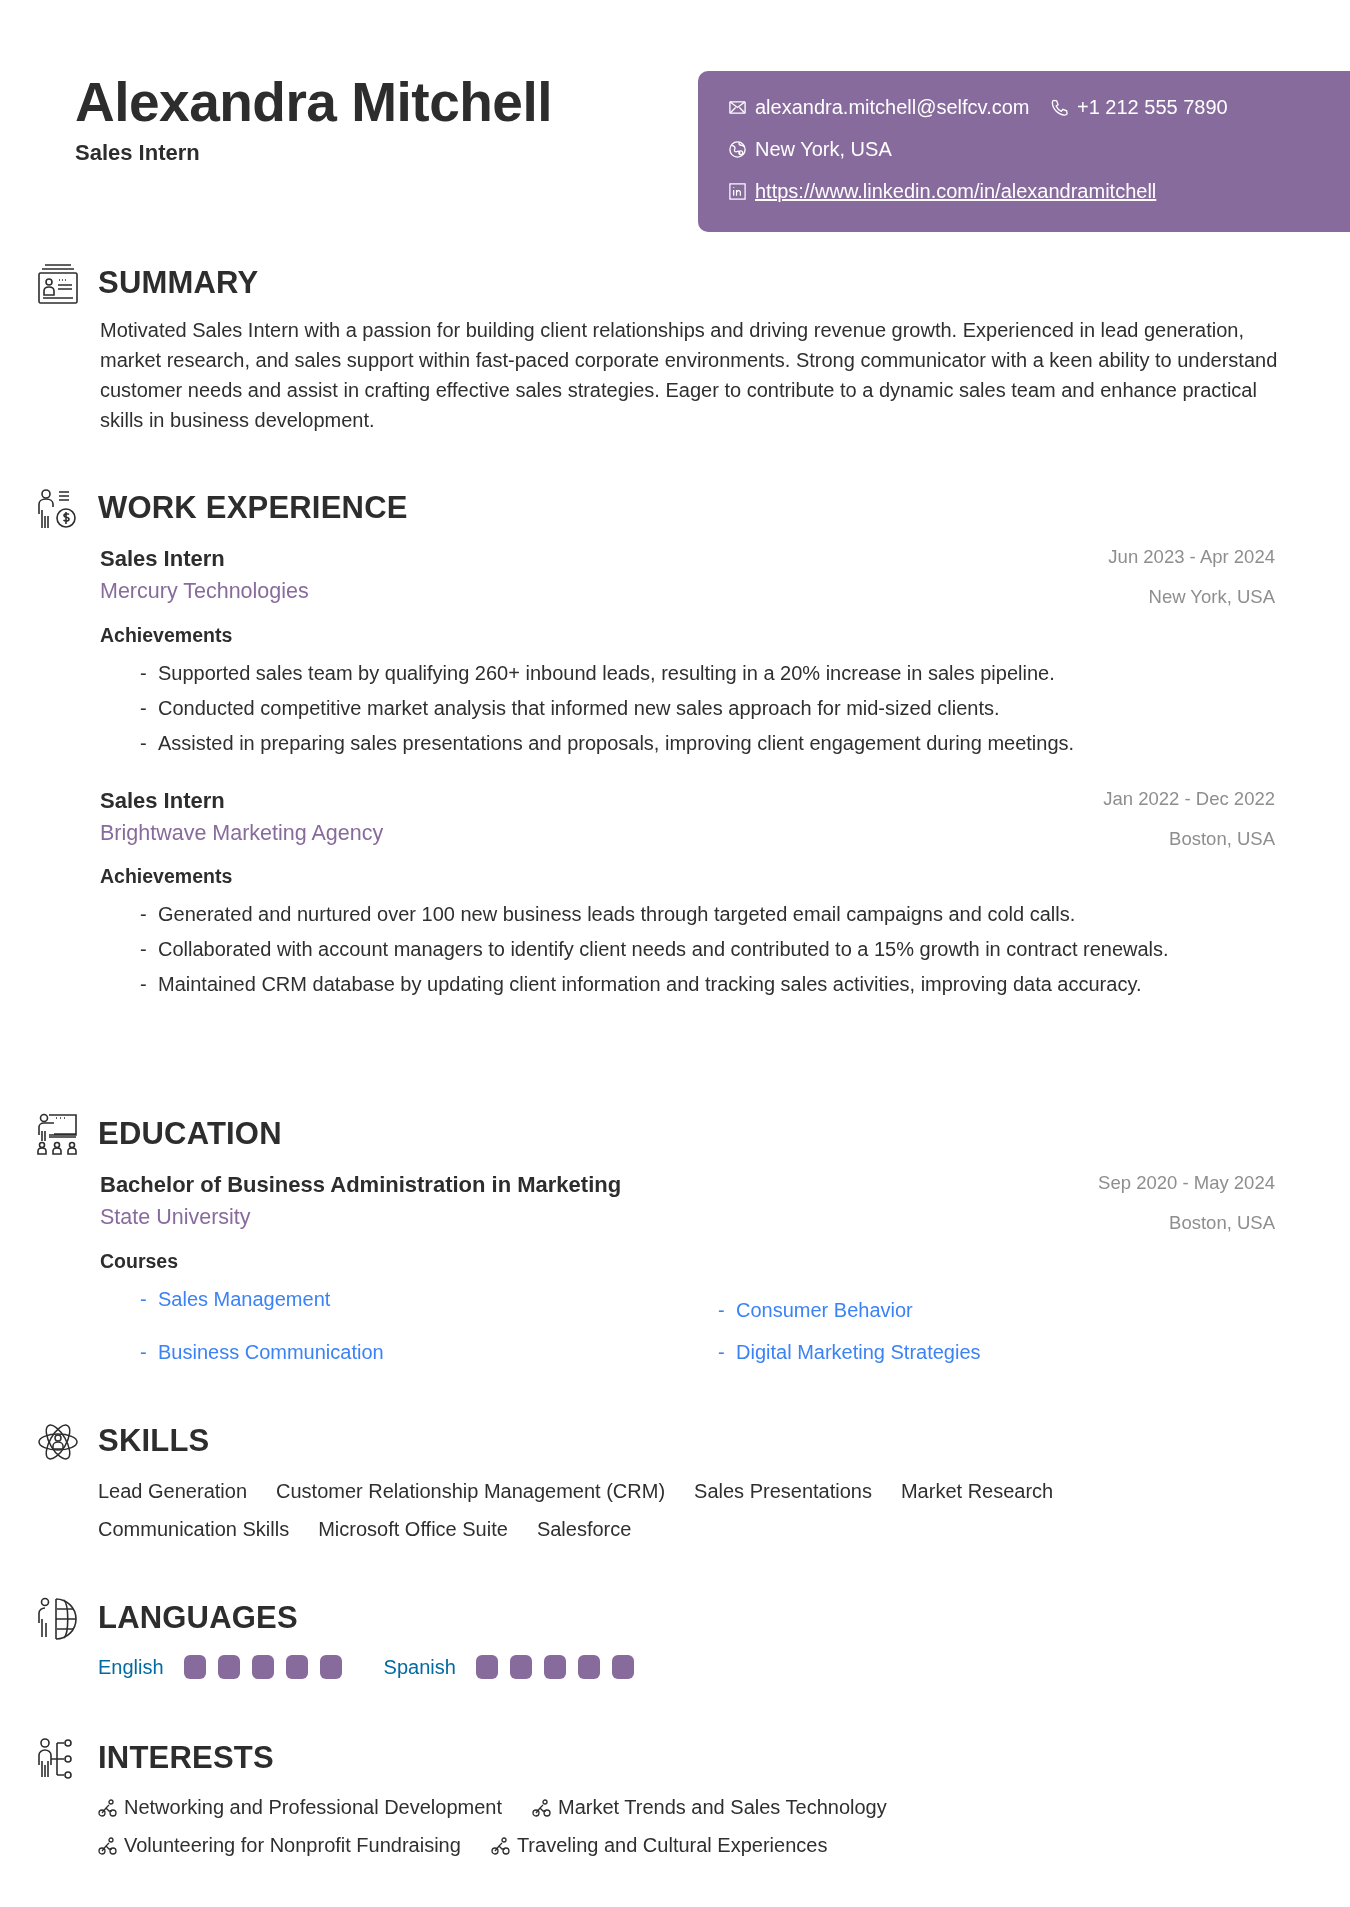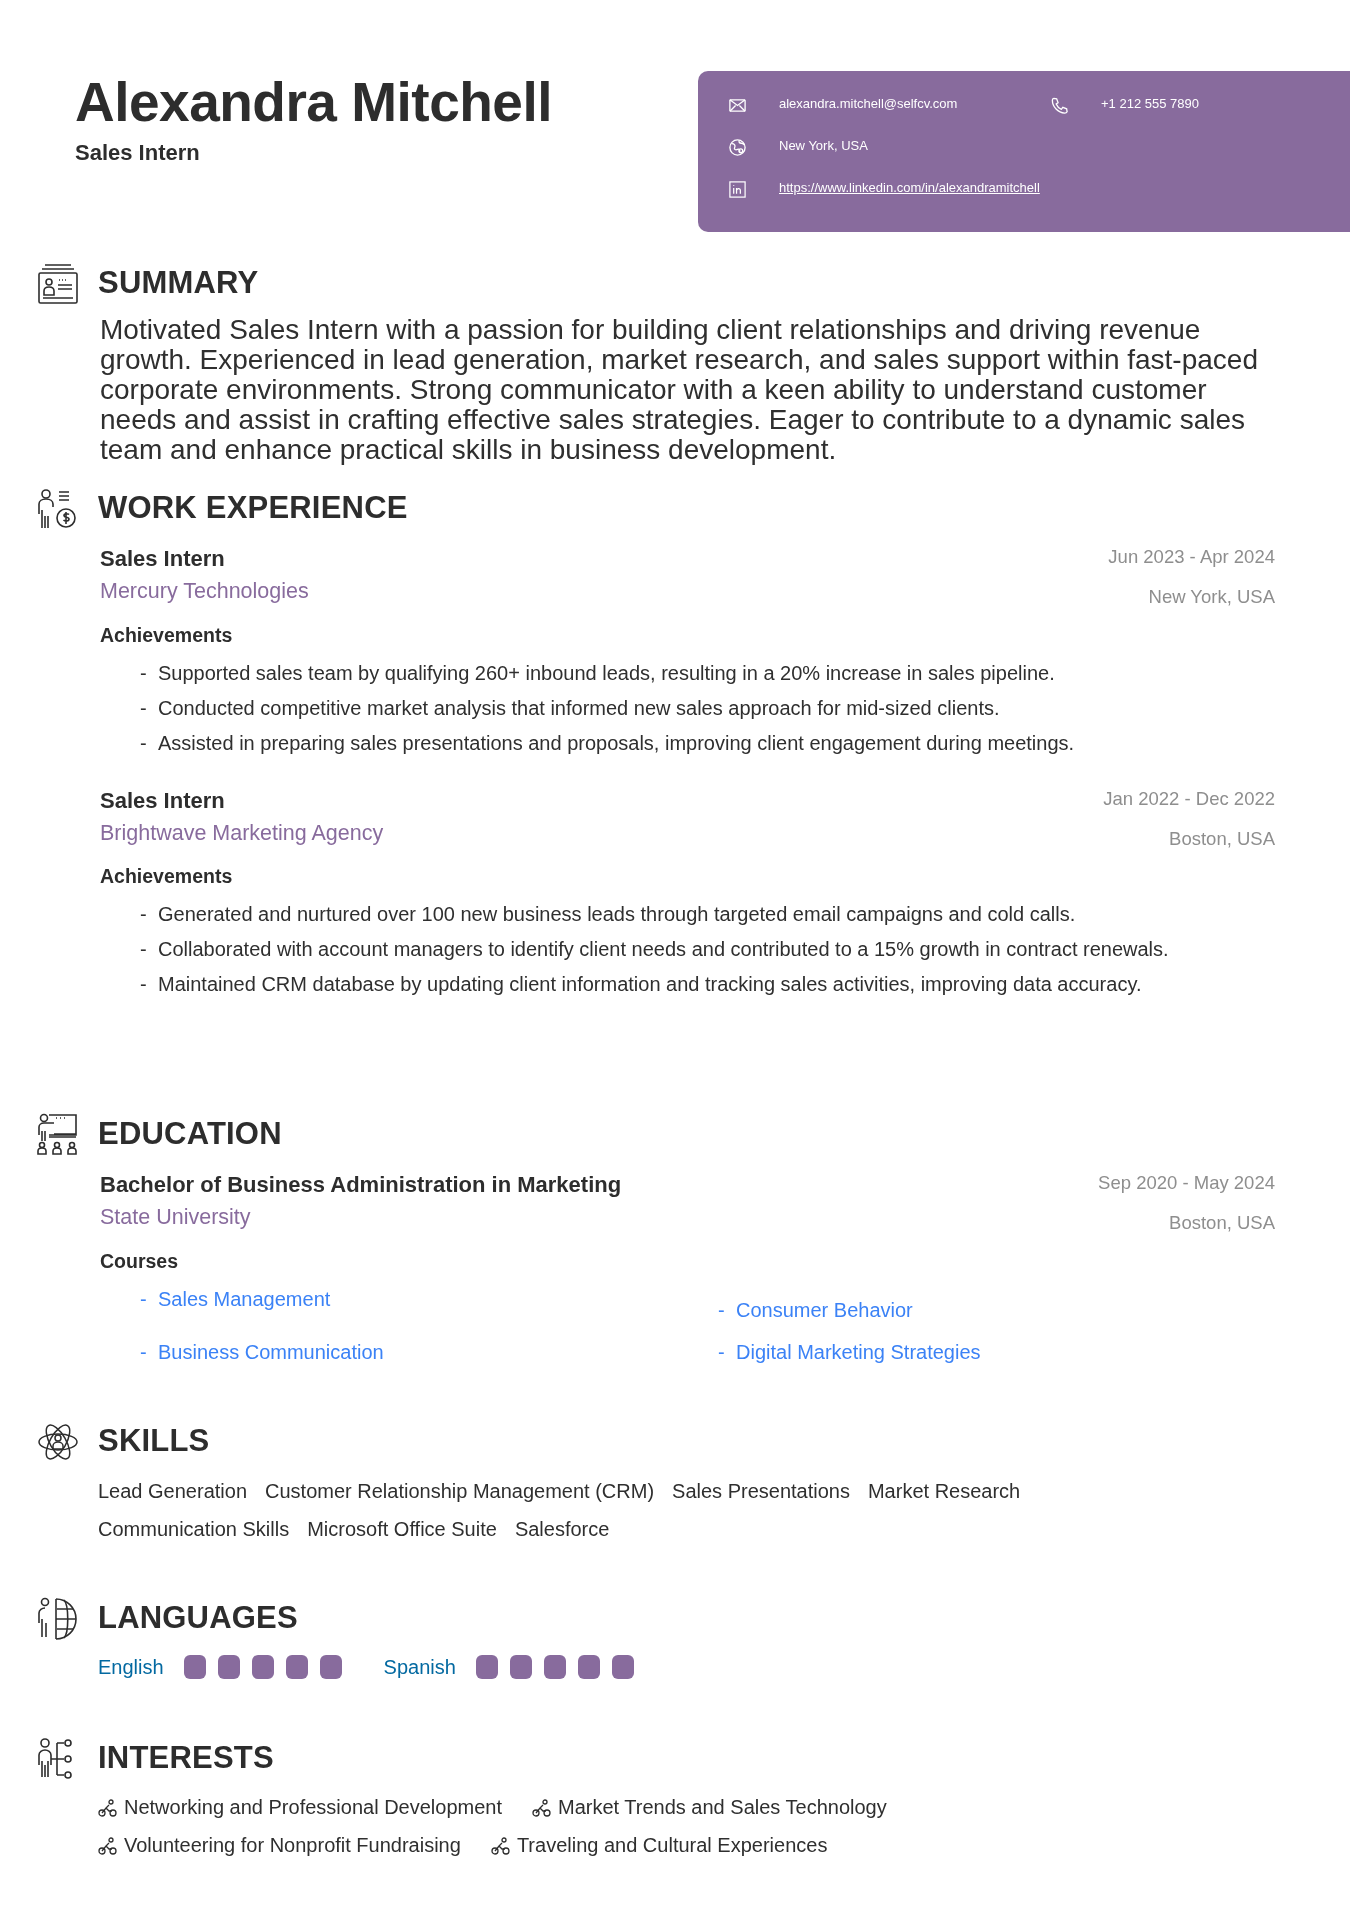--- a/index.html
+++ b/index.html
@@ -4,41 +4,41 @@
 <style>
   * { box-sizing: border-box; margin: 0; padding: 0; }
   html, body { width: 1350px; height: 1907px; background: #ffffff; overflow: hidden; }
   body { position: relative; font-family: "Liberation Sans", "DejaVu Sans", sans-serif; color: #2b2b2b; }
   .abs { position: absolute; }
 
   .name { left: 75px; top: 70px; font-size: 55px; font-weight: 700; letter-spacing: -0.5px; color: #2d2d2d; white-space: nowrap; }
   .title { left: 75px; top: 140px; font-size: 22px; font-weight: 700; color: #2d2d2d; }
 
   .contact-box { left: 698px; top: 71px; width: 652px; height: 161px; background: #886b9d; border-radius: 10px 0 0 10px; color: #ffffff; }
-  .c-row { position: absolute; display: flex; font-size: 13px; white-space: nowrap; gap: 24px; }
+  .c-row { position: absolute; display: flex; align-items: center; font-size: 20px; white-space: nowrap; }
   .c-row svg { width: 19px; height: 19px; margin-right: 8px; flex-shrink: 0; }
   .c-link { color: #ffffff; text-decoration: underline; }
 
   .sec-icon { position: absolute; left: 36px; width: 44px; height: 44px; }
   .sec-head { position: absolute; left: 98px; font-size: 31px; font-weight: 700; color: #2d2d2d; letter-spacing: 0.2px; }
 
-  .body-text { position: absolute; left: 100px; width: 1180px; font-size: 28px; line-height: 30px; color: #2f2f2f; }
+  .body-text { position: absolute; left: 100px; width: 1180px; font-size: 20px; line-height: 30px; color: #2f2f2f; }
 
   .job-title { position: absolute; left: 100px; font-size: 22px; font-weight: 700; color: #2d2d2d; }
   .company { position: absolute; left: 100px; font-size: 21.5px; color: #886b9d; }
   .meta-right { position: absolute; right: 75px; font-size: 18.5px; color: #8e8e8e; text-align: right; white-space: nowrap; }
   .sub-head { position: absolute; left: 100px; font-size: 19.5px; font-weight: 700; color: #2d2d2d; }
   .bullets { position: absolute; left: 140px; width: 1080px; list-style: none; font-size: 20px; color: #2f2f2f; }
   .bullets li { position: relative; padding-left: 18px; line-height: 30px; margin-bottom: 5px; }
   .bullets li::before { content: "-"; position: absolute; left: 0; top: 0; }
 
   .course { position: absolute; font-size: 20px; color: #3b82f6; padding-left: 18px; }
   .course::before { content: "-"; position: absolute; left: 0; }
 
-  .skills-row { position: absolute; left: 98px; display: flex; gap: 18px; font-size: 20px; color: #2f2f2f; white-space: nowrap; }
+  .skills-row { position: absolute; left: 98px; display: flex; gap: 29px; font-size: 20px; color: #2f2f2f; white-space: nowrap; }
 
   .lang-row { position: absolute; left: 98px; top: 1655px; display: flex; align-items: center; font-size: 20px; color: #0369a1; }
   .lang-label { margin-right: 20px; }
   .dots { display: flex; gap: 12px; margin-right: 42px; }
   .dot { width: 22px; height: 24px; border-radius: 6px; background: #886b9d; }
 
   .interest-row { position: absolute; left: 98px; display: flex; gap: 30px; font-size: 20px; color: #2f2f2f; white-space: nowrap; }
   .interest { display: flex; align-items: center; }
   .interest svg { width: 20px; height: 20px; margin-right: 6px; }
 </style>

